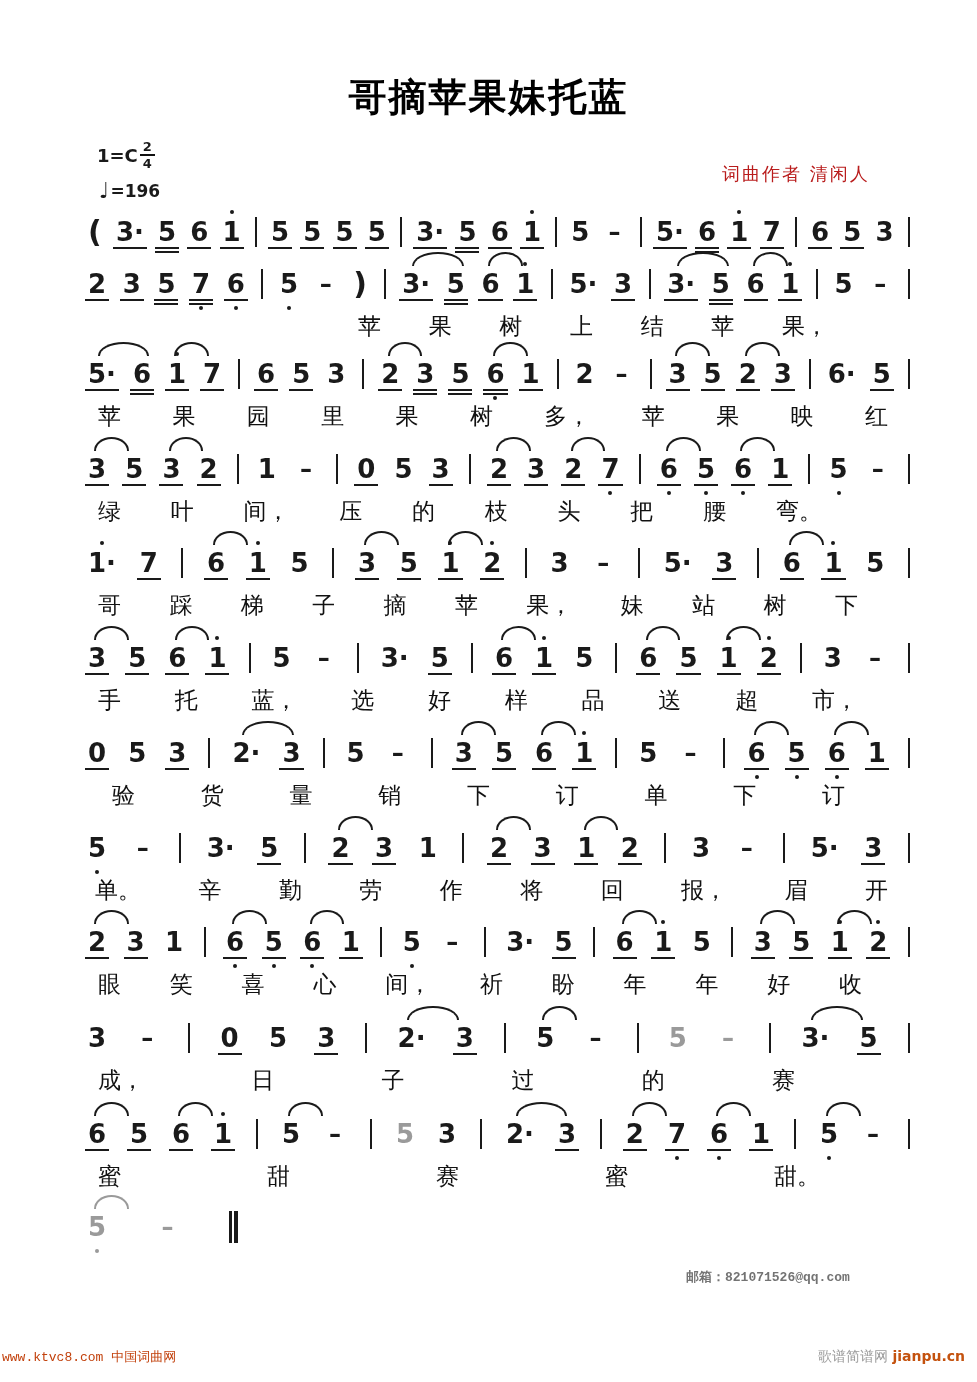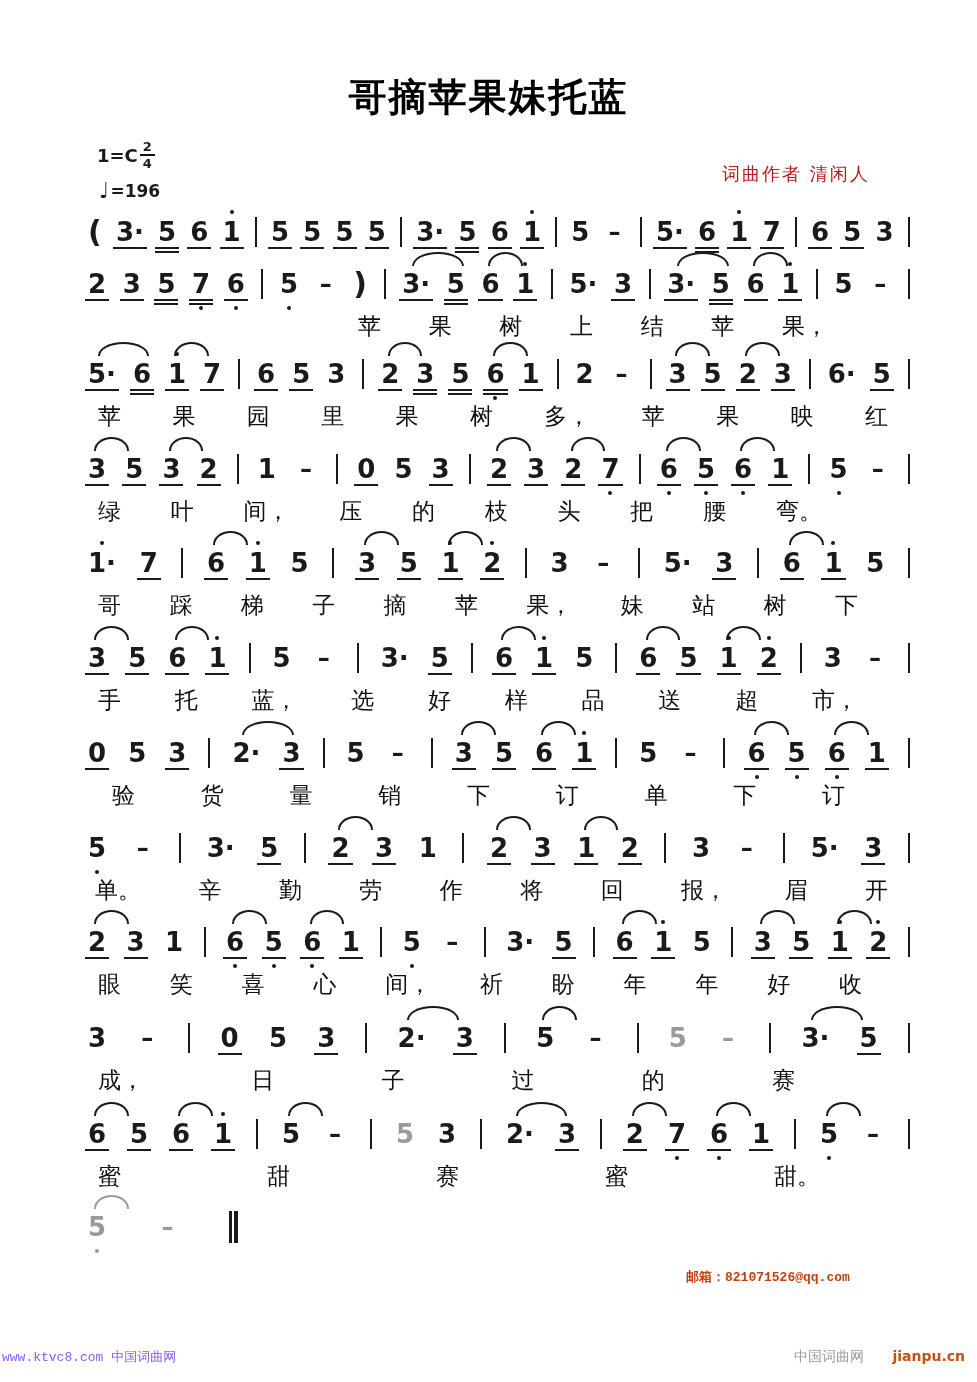--- a/index.html
+++ b/index.html
@@ -59,25 +59,25 @@
     position:absolute;left:35%;top:-19px;width:170%;height:12px;
     border:2px solid currentColor;border-bottom:none;
     border-radius:50% 50% 0 0 / 100% 100% 0 0;
     z-index:1;
   }
   .gray{color:#9a9a9a;}
   
   .email{
     position:absolute;top:1268px;left:686px;
     font-family:"Liberation Mono","DejaVu Sans Mono",monospace;
-    font-size:13px;font-weight:bold;color:#c2410c;
+    font-size:13px;font-weight:bold;color:#737373;
   }
   .wm-left{
     position:absolute;top:1348px;left:2px;
-    font-size:13px;color:#8b5cf6;
+    font-size:13px;color:#c2410c;
     font-family:"Liberation Mono","DejaVu Sans Mono",monospace;
   }
   .wm-right{
     position:absolute;top:1348px;right:12px;
     font-size:14px;
   }
   .wm-right .wm-gray{color:#9a9a9a;}
   .wm-right .wm-link{font-weight:bold;}
 </style>
 </head>
@@ -521,16 +521,16 @@
           <span class="note gray"><span class="num">5</span><i class="dot-lo"></i><i class="arc"></i></span>
           <span class="dash gray">–</span>
           <span class="finalbar"></span>
         </div>
       </div>
     </div>
 
   <div class="email">邮箱：821071526@qq.com</div>
   <div class="wm-left">www.ktvc8.com 中国词曲网</div>
   <div class="wm-right">
-    <span class="wm-gray">中国词曲网 </span><span class="wm-link" style="color: rgb(196, 82, 14); margin-left: 24px;">jianpu.cn</span>
+    <span class="wm-gray">歌谱简谱网 </span><span class="wm-link" style="color: rgb(196, 82, 14);">jianpu.cn</span>
   </div>
 
 </div>
 
 </body></html>

